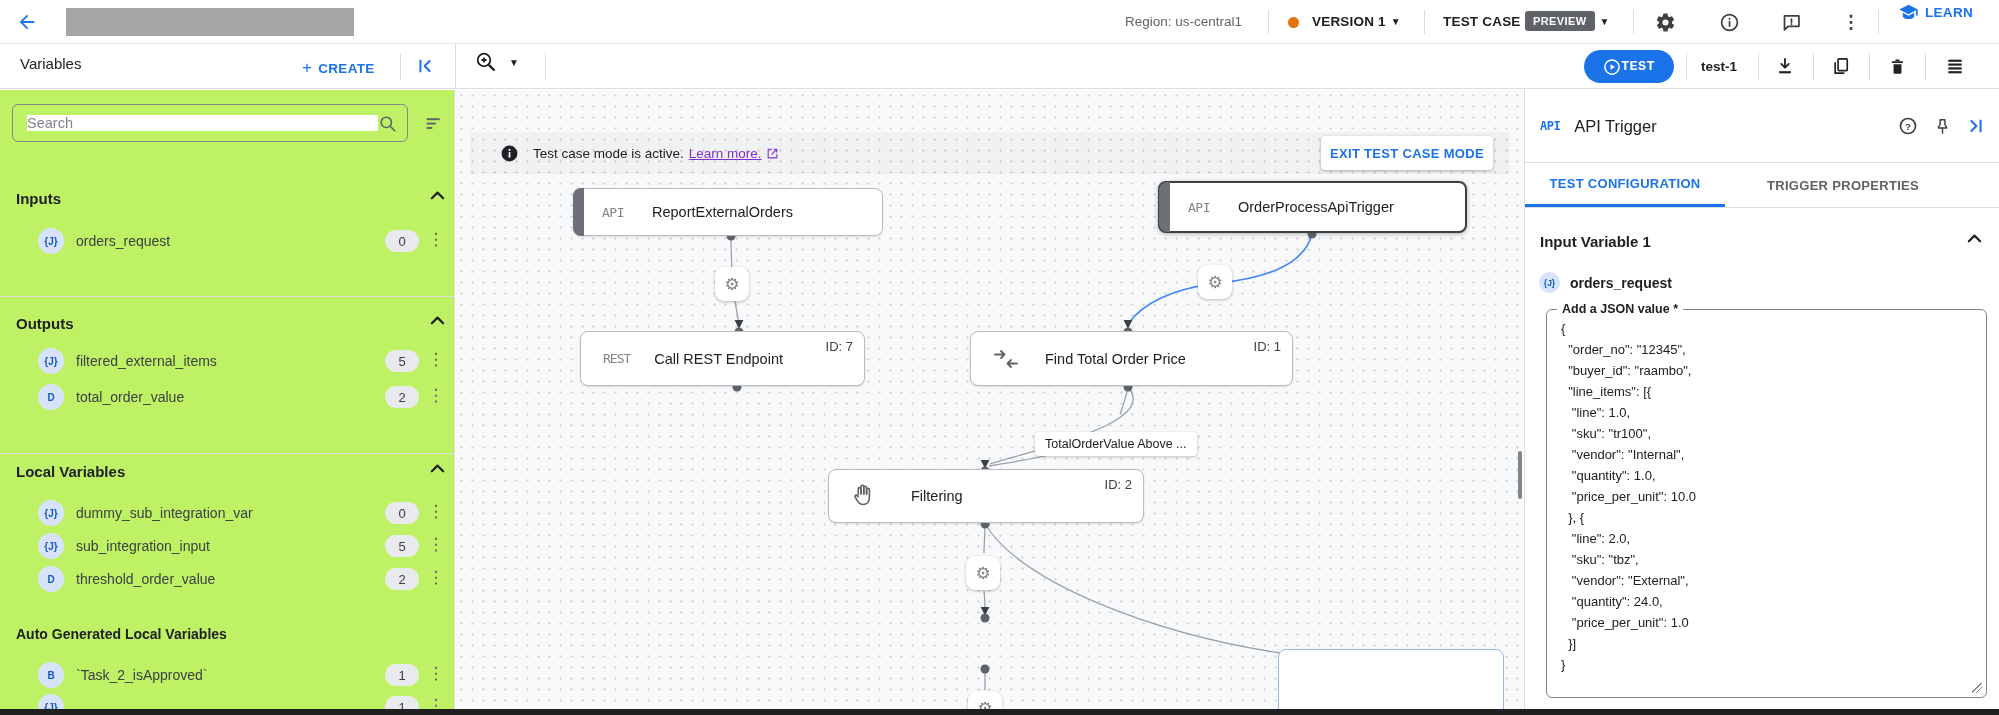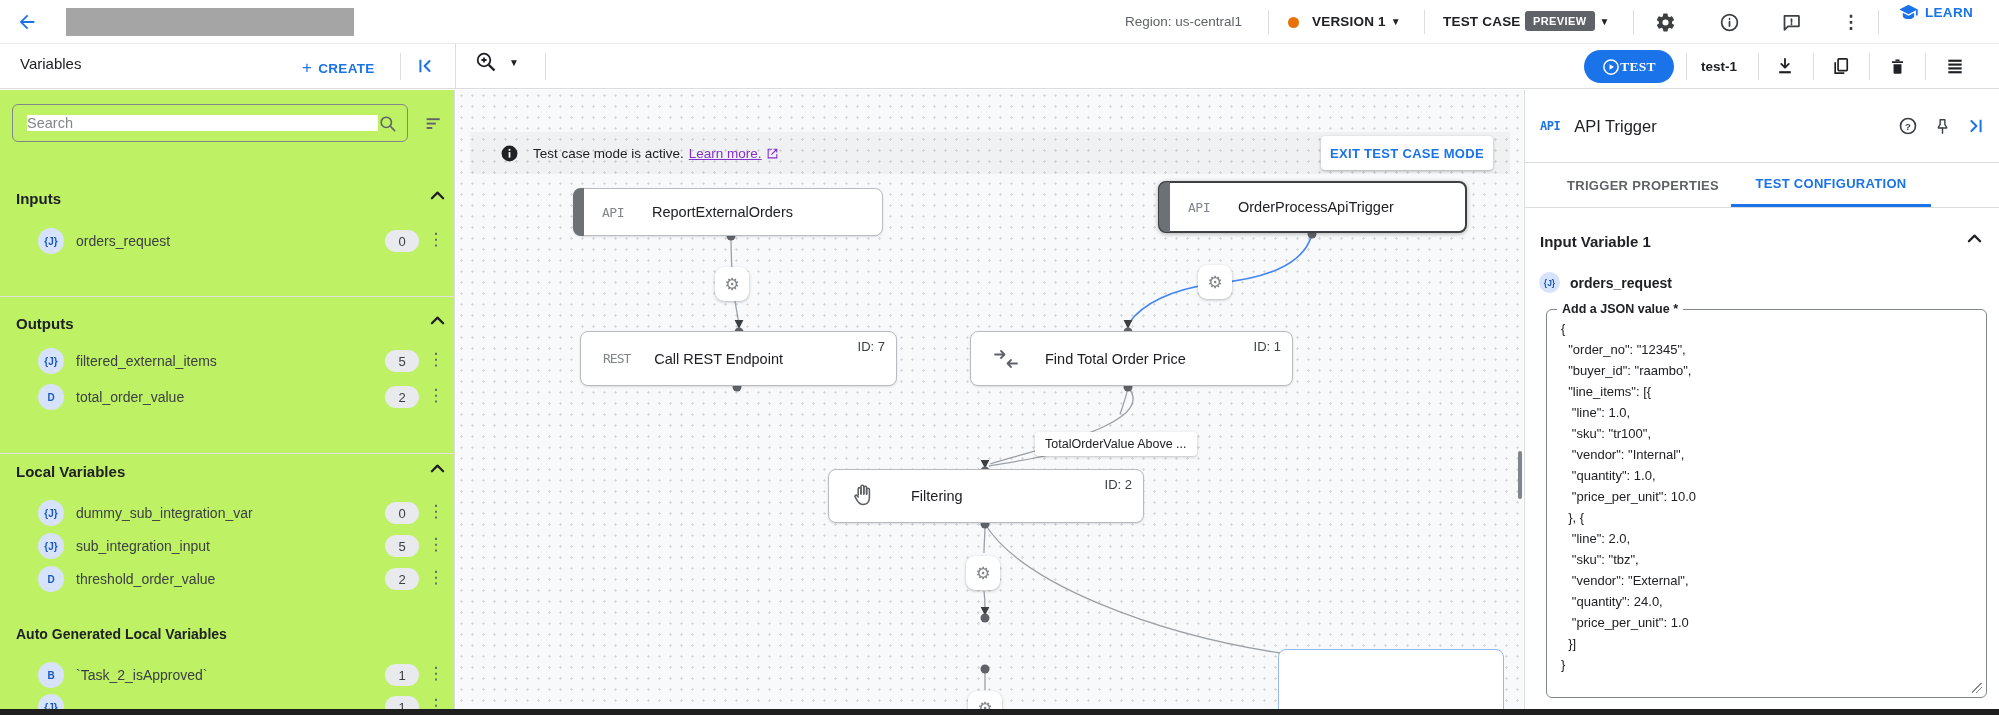--- a/index.html
+++ b/index.html
@@ -23,21 +23,21 @@
   .preview-badge{ background:#5f6368; color:#fff; font-size:11px; font-weight:bold; letter-spacing:.4px; padding:4px 8px; border-radius:3px; }
   .learn{ color:#1a73e8; font-weight:bold; font-size:13.5px; letter-spacing:.3px; }
 
   
   .toolbar{ position:absolute; top:44px; left:0; width:100%; height:45px; background:#fff; border-bottom:1px solid #dadce0; }
   .page-title{ font-size:15px; color:#202124; }
   .create-btn{ color:#1a73e8; font-weight:bold; font-size:13.5px; letter-spacing:.3px; display:flex; align-items:center; gap:6px; cursor:pointer;}
   .plus{ font-size:17px; font-weight:normal; }
   .test-btn{ position:absolute; left:1584px; top:6px; width:90px; height:33px; background:#1a73e8; color:#fff;
     border:none; border-radius:17px; font-weight:bold; font-size:13.5px; letter-spacing:.3px;
-    display:flex; align-items:center; justify-content:center; cursor:pointer; font-family:Liberation Serif, serif;}
+    display:flex; align-items:center; justify-content:center; cursor:pointer; font-family:Liberation Mono, monospace;}
   .testname{ font-size:13.5px; font-weight:bold; color:#202124; }
   .icon-btn{ display:flex; align-items:center; justify-content:center; width:34px; height:34px; cursor:pointer; }
 
   
   .sidebar{ position:absolute; left:0; top:90px; width:455px; height:625px; background:#bef264; border-right:1px solid #dadce0; }
   .search-box{ position:absolute; left:12px; top:14px; width:396px; height:38px; border:1px solid #80868b; border-radius:6px; display:flex; align-items:center; padding:0 10px 0 14px; }
   .search-box input{ border:none; outline:none; flex:1; font-size:14.5px; font-family:inherit; color:#202124; }
   .search-box input::placeholder{ color:#80868b; }
   .section-h{ position:absolute; left:16px; font-size:15px; font-weight:bold; color:#202124; }
   .section-h.small{ font-size:14px; }
@@ -381,21 +381,21 @@
     <div class="node trigger" style="left:117px;top:98px;width:310px;height:48px;">
       <span class="tasktype">API</span>
       <span class="ntitle" style="margin-left:28px;">ReportExternalOrders</span>
     </div>
 
     <div class="node trigger selected" style="left:702px;top:91px;width:309px;height:52px;">
       <span class="tasktype">API</span>
       <span class="ntitle" style="margin-left:28px;">OrderProcessApiTrigger</span>
     </div>
 
-    <div class="node" style="left:124px;top:241px;width:317px;height:55px;">
+    <div class="node" style="left:124px;top:241px;width:285px;height:55px;">
       <span class="tasktype" style="margin-left:22px;letter-spacing:-1px;">REST</span>
       <span class="ntitle" style="margin-left:24px;">Call REST Endpoint</span>
       <span class="nid">ID: 7</span>
     </div>
 
     <div class="node" style="left:514px;top:241px;width:323px;height:55px;">
       <span class="nicon">
         <svg width="26" height="20" viewBox="0 0 26 20" fill="none" stroke="#5f6368" stroke-width="1.8" stroke-linecap="round" stroke-linejoin="round">
             <path d="M2 5.5h9.5M11.5 5.5 8 2M11.5 5.5 8 9"></path>
             <path d="M24 14.5h-9.5M14.5 14.5 18 11M14.5 14.5 18 18"></path>
@@ -449,22 +449,22 @@
       </span>
       <span class="icon-btn" style="margin-right:6px;">
         <svg width="20" height="20" viewBox="0 0 24 24" fill="none" stroke="#1a73e8" stroke-width="2.4">
             <path d="M6.5 6l6 6-6 6" stroke-linejoin="round" stroke-linecap="round"></path>
             <path d="M17.5 4.5v15"></path>
           </svg>
       </span>
     </div>
 
     <div class="tabs">
+      <div class="tab active">TEST CONFIGURATION</div>
       <div class="tab idle">TRIGGER PROPERTIES</div>
-      <div class="tab active">TEST CONFIGURATION</div>
     </div>
 
     <span class="panel-section-h">Input Variable 1</span>
     <span class="panel-chev">
       <svg width="15" height="10" viewBox="0 0 16 10" fill="none" stroke="#202124" stroke-width="2.4">
           <path d="M2 8.5 8 2.5l6 6" stroke-linecap="round" stroke-linejoin="round"></path>
         </svg>
     </span>
 
     <div class="pvar">

